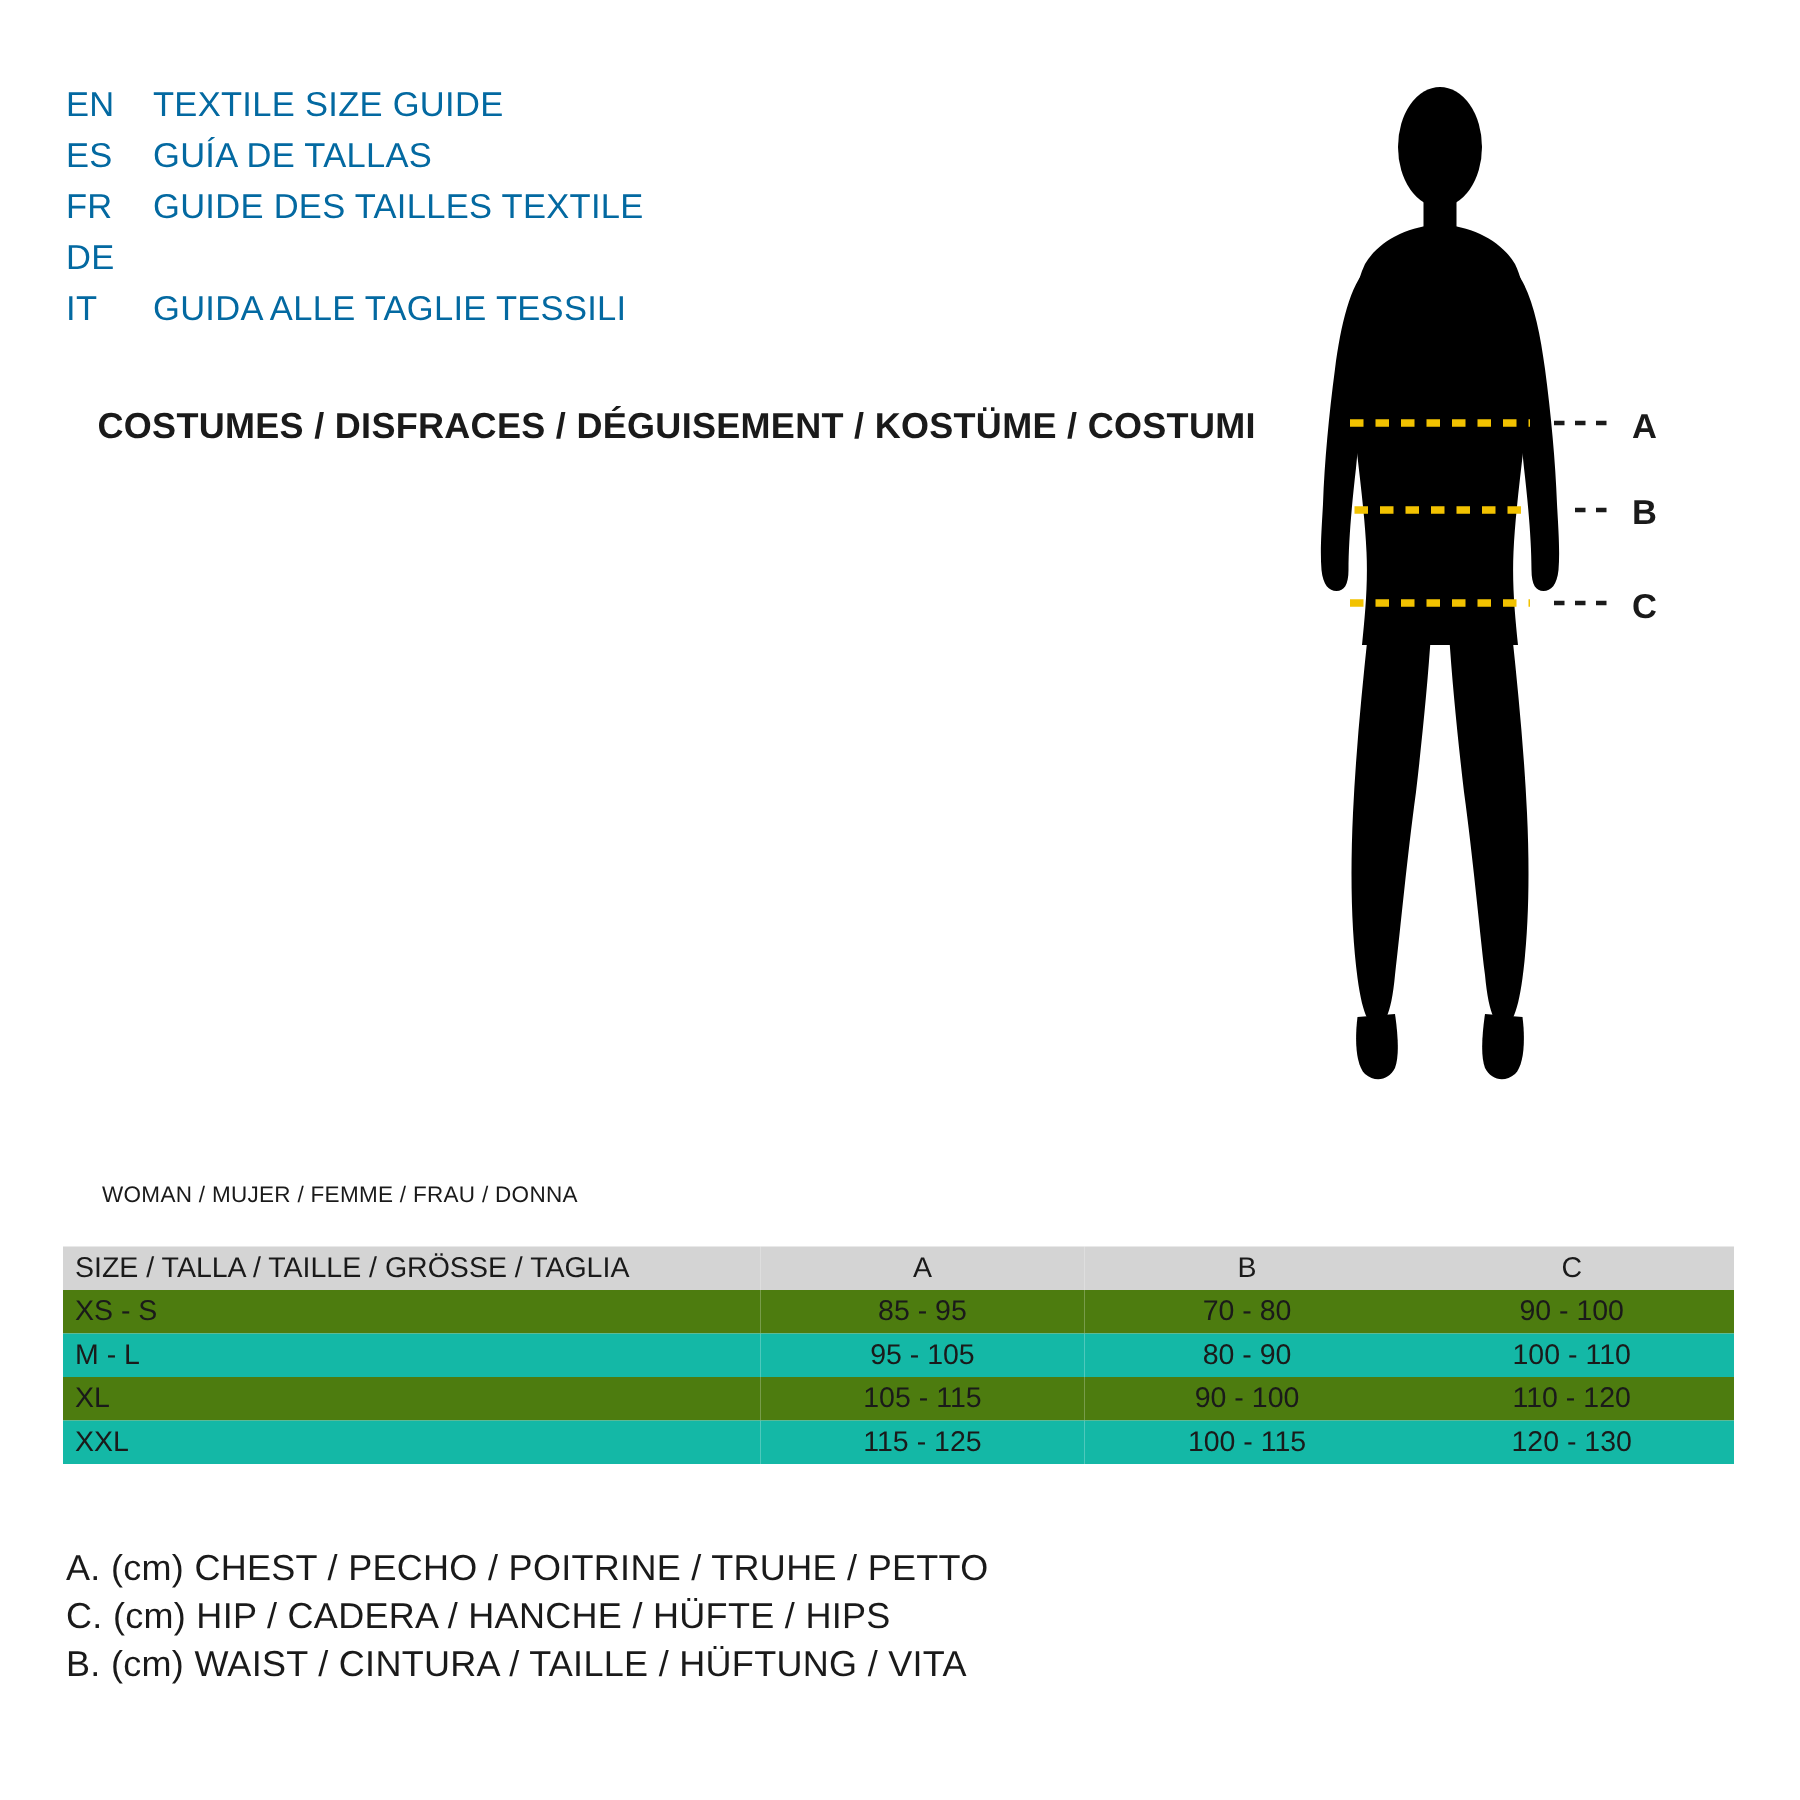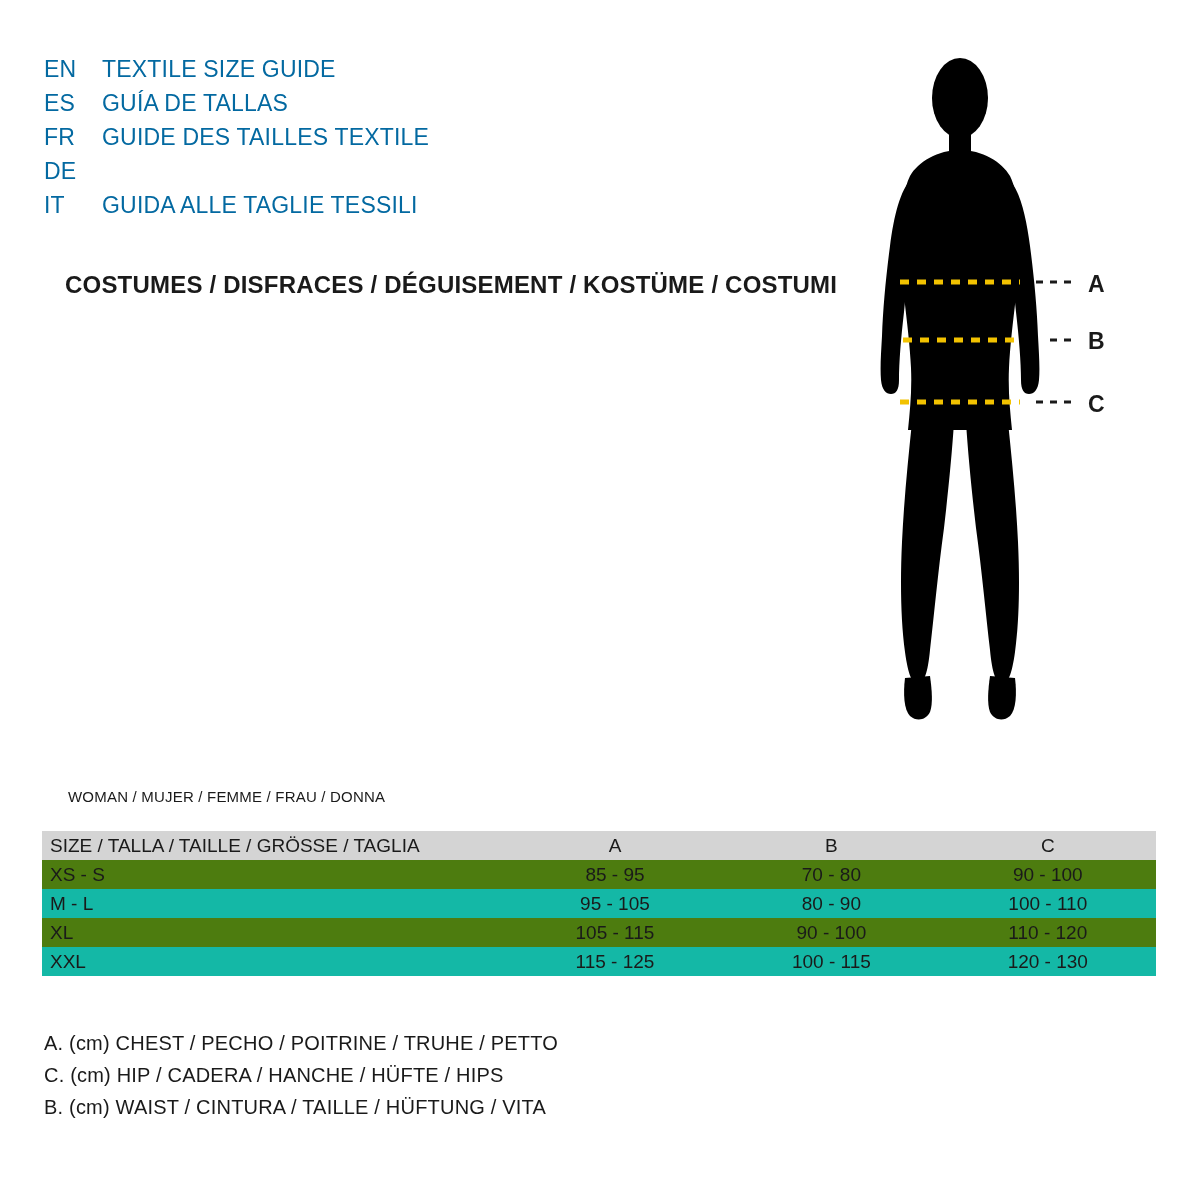--- a/index.html
+++ b/index.html
@@ -115,21 +115,21 @@
     width: 218px;
   }
 
   
   .legend {
     position: absolute;
     left: 44px;
     top: 1032px;
   }
   .legend-row {
-    font-size: 20px;
+    font-size: 24px;
     height: 32px;
     letter-spacing: 0.2px;
   }
 </style>
 </head>
 <body>
 
 <div class="lang-block">
   <div class="lang-row">
     <span class="lang-code">EN</span>

